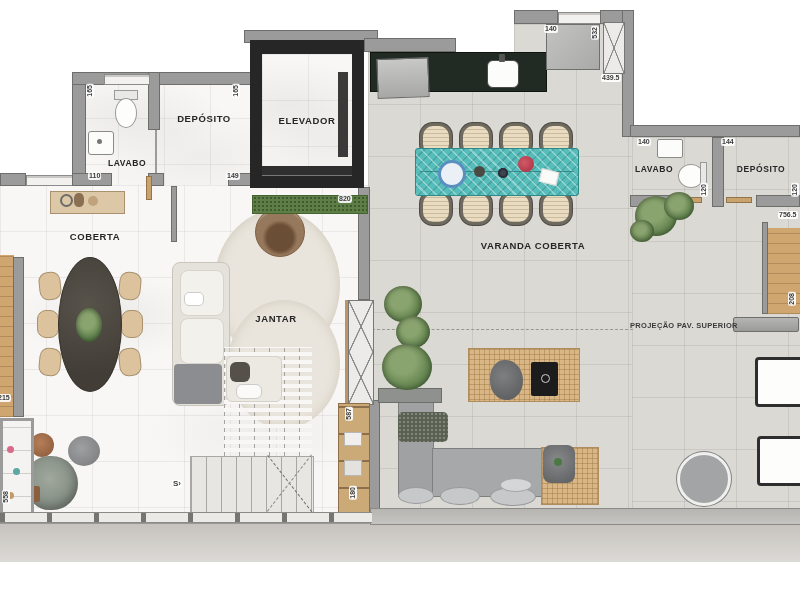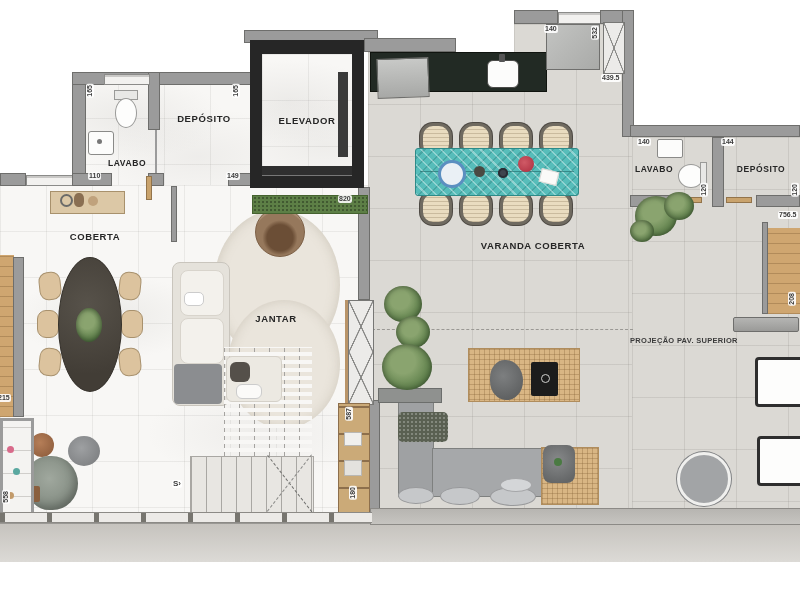--- a/index.html
+++ b/index.html
@@ -226,21 +226,21 @@
   <div class="abs" style="left:30px;top:486px;width:10px;height:16px;background:#8a5f3e;border-radius:2px;z-index:9;"></div>
 
   <div class="room-label" style="left:127px;top:163px;font-size:8.5px;">LAVABO</div>
   <div class="room-label" style="left:204px;top:118px;">DEPÓSITO</div>
   <div class="room-label" style="left:307px;top:120px;z-index:16;">ELEVADOR</div>
   <div class="room-label" style="left:95px;top:236px;">COBERTA</div>
   <div class="room-label" style="left:276px;top:318px;">JANTAR</div>
   <div class="room-label" style="left:533px;top:245px;text-align:center;">VARANDA COBERTA</div>
   <div class="room-label" style="left:654px;top:169px;font-size:8.5px;">LAVABO</div>
   <div class="room-label" style="left:761px;top:169px;font-size:8.5px;">DEPÓSITO</div>
-  <div class="abs" style="left:630px;top:336px;width:100px;text-align:center;font-size:7.5px;font-weight:600;color:#3a3a3a;letter-spacing:.3px;white-space:nowrap;z-index:38;">PROJEÇÃO PAV. SUPERIOR</div>
+  <div class="abs" style="left:630px;top:321px;width:100px;text-align:center;font-size:7.5px;font-weight:600;color:#3a3a3a;letter-spacing:.3px;white-space:nowrap;z-index:38;">PROJEÇÃO PAV. SUPERIOR</div>
 
   <div class="dim v" style="left:86px;top:84px;">165</div>
   <div class="dim v" style="left:232px;top:84px;">165</div>
   <div class="dim" style="left:88px;top:172px;">110</div>
   <div class="dim" style="left:226px;top:172px;">149</div>
   <div class="dim" style="left:338px;top:195px;">820</div>
   <div class="dim" style="left:544px;top:25px;">140</div>
   <div class="dim v" style="left:591px;top:26px;">532</div>
   <div class="dim" style="left:601px;top:74px;">439.5</div>
   <div class="dim" style="left:637px;top:138px;">140</div>

